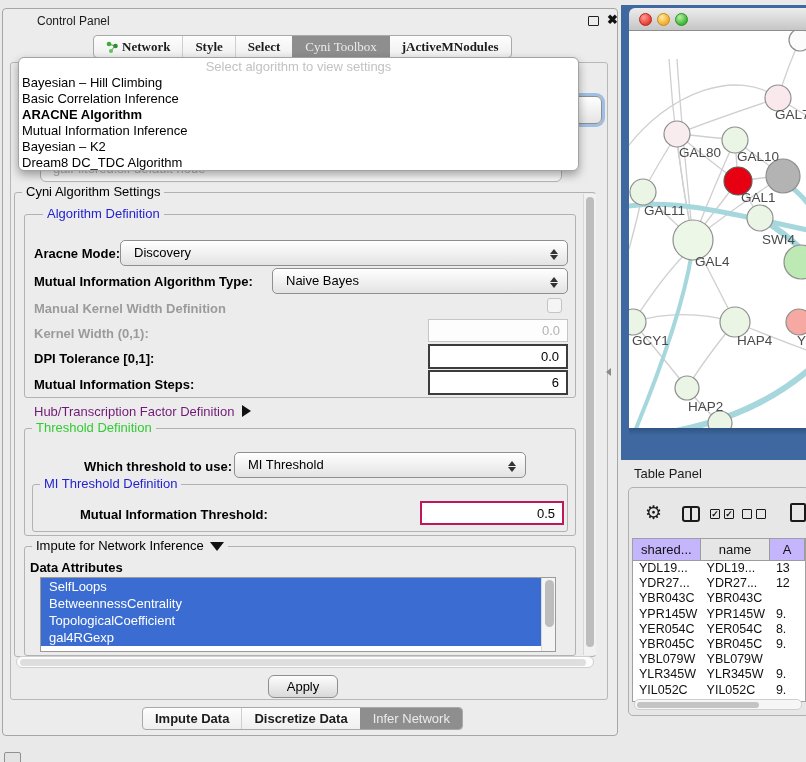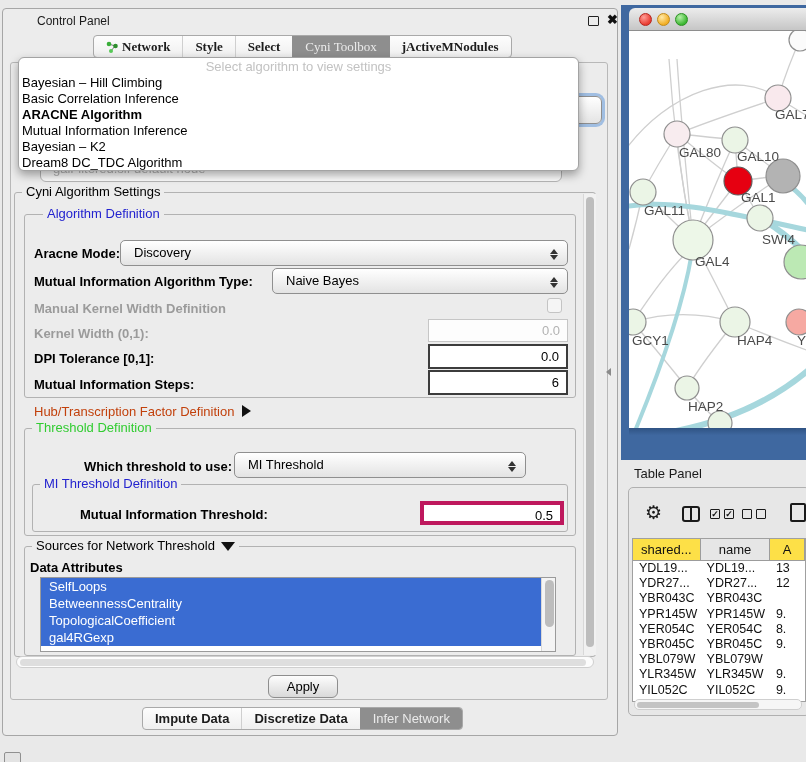--- a/index.html
+++ b/index.html
@@ -49,21 +49,21 @@
   .lbl-dis { font-weight:bold; color:#9b9b9b; white-space:nowrap; }
 
   .combo { border:1px solid #8f8f8f; border-radius:5px; background:linear-gradient(#ffffff,#e3e3e3); line-height:24px; padding-left:13px; color:#000; }
   .stepper { position:absolute; right:9px; top:5px; width:9px; height:16px; display:flex; flex-direction:column; align-items:center; justify-content:center; gap:1px; }
   .stepper .up { width:0; height:0; border-left:4px solid transparent; border-right:4px solid transparent; border-bottom:5px solid #333; }
   .stepper .dn { width:0; height:0; border-left:4px solid transparent; border-right:4px solid transparent; border-top:5px solid #333; }
 
   .field { background:#fff; text-align:right; padding-right:7px; color:#000; }
   .field-dis { background:#fdfdfd; border:1px solid #c6c6c6; color:#b2b2b2; }
   .field-dark { border:2px solid #3c3c3c; }
-  .field-norm { border:4px solid #be185d; }
+  .field-norm { border:2px solid #be185d; }
 
   #manual-kernel-check { left:547px; top:298px; width:15px; height:15px; border:1px solid #c4c4c4; border-radius:3px; background:#f5f5f5; }
 
   .tri-right { display:inline-block; width:0; height:0; border-top:6px solid transparent; border-bottom:6px solid transparent; border-left:9px solid #111; margin-left:8px; vertical-align:-1px; }
   .tri-down { display:inline-block; width:0; height:0; border-left:7px solid transparent; border-right:7px solid transparent; border-top:9px solid #111; margin-left:6px; vertical-align:-1px; }
 
   
   #attr-list { left:40px; top:577px; width:516px; height:75px; background:#fff; border:1px solid #9a9a9a; overflow:hidden; }
   .attr-item { height:17px; line-height:17px; padding-left:8px; background:#3a6cd2; color:#fff; width:500px; }
 
@@ -96,21 +96,21 @@
   .tb-icon { position:absolute; top:505px; color:#1a1a1a; }
   #icon-gear { left:645px; font-family:"DejaVu Sans", sans-serif; font-size:19px; top:501px; }
   #icon-columns { left:682px; top:506px; width:18px; height:16px; border:2px solid #1a1a1a; border-radius:3px; }
   #icon-columns div { position:absolute; left:6px; top:0; width:2px; height:12px; background:#1a1a1a; }
   .chk { position:absolute; top:509px; width:10px; height:10px; border:1.5px solid #1a1a1a; border-radius:1px; font-size:9px; line-height:9px; text-align:center; font-weight:bold; }
   #icon-doc { left:790px; top:503px; width:16px; height:19px; border:2px solid #1a1a1a; border-radius:2px; }
 
   #table-area { left:632px; top:538px; width:174px; height:164px; background:#fff; border:1px solid #a0a0a0; overflow:hidden; }
   #table-header { display:flex; height:22px; border-bottom:1px solid #9c9c9c; }
   .th { line-height:21px; text-align:center; border-right:1px solid #9c9c9c; overflow:hidden; white-space:nowrap; }
-  .th.hl { background:#fde047;text-align:center; }
+  .th.hl { background:#c4b5fd;text-align:center; }
   .th.plain { background:#e6e6e6; }
   .tr { display:flex; height:15.2px; }
   .td { line-height:15px; padding-left:6px; overflow:hidden; white-space:nowrap; font-size:12.5px; }
   #table-hscroll { left:634px; top:699px; width:168px; height:11px; background:#f6f6f6; border:1px solid #cfcfcf; border-radius:5px; }
   #table-hscroll div { position:absolute; left:2px; top:1.5px; width:122px; height:6.5px; background:#c4c4c4; border-radius:3px; }
 
   svg text { font-family:"Liberation Sans", sans-serif; font-size:13.5px; fill:#4a4a4a; }
   .net-icon-svg { display:inline-block; }
 </style>
 </head>
@@ -197,21 +197,21 @@
 
 <div class="abs lbl-dis" style="left:34px;top:326px;">Kernel Width (0,1):</div>
 <div class="abs field field-dis" style="left:428px;top:319px;width:140px;height:23px;line-height:21px;">0.0</div>
 
 <div class="abs lbl" style="left:34px;top:351px;">DPI Tolerance [0,1]:</div>
 <div class="abs field field-dark" style="left:428px;top:344px;width:140px;height:25px;line-height:21px;">0.0</div>
 
 <div class="abs lbl" style="left:34px;top:377px;">Mutual Information Steps:</div>
 <div class="abs field field-dark" style="left:428px;top:370px;width:140px;height:25px;line-height:21px;">6</div>
 
-<div class="abs" style="left:34px;top:404px;color:#c2410c;">
+<div class="abs" style="left:34px;top:404px;color:#701a75;">
   <span>Hub/Transcription Factor Definition</span><span class="tri-right"></span>
 </div>
 
 <div class="abs groupbox" style="left:24px;top:428px;width:552px;height:108px;"></div>
 <div class="grouptitle gt-green" style="left:32px;top:421px;">Threshold Definition</div>
 
 <div class="abs lbl" style="left:84px;top:459px;">Which threshold to use:</div>
 <div class="abs combo" style="left:234px;top:452px;width:292px;height:26px;">
   <span>MI Threshold</span>
   <span class="stepper">
@@ -220,21 +220,21 @@
     </span>
 </div>
 
 <div class="abs groupbox" style="left:32px;top:484px;width:536px;height:48px;"></div>
 <div class="grouptitle gt-blue" style="left:40px;top:477px;">MI Threshold Definition</div>
 
 <div class="abs lbl" style="left:44px;top:507px;padding-left:36px;">Mutual Information Threshold:</div>
 <div class="abs field field-norm" style="left:420px;top:501px;width:144px;height:24px;line-height:22px;">0.5</div>
 
 <div class="abs groupbox" style="left:24px;top:546px;width:552px;height:110px;"></div>
-<div class="grouptitle gt-black" style="left:32px;top:539px;"><span>Sources for Network Threshold</span><span class="tri-down"></span></div>
+<div class="grouptitle gt-black" style="left:32px;top:539px;"><span>Impute for Network Inference</span><span class="tri-down"></span></div>
 
 <div class="abs lbl" style="left:30px;top:560px;">Data Attributes</div>
 <div class="abs" id="attr-list">
     <div class="attr-item">SelfLoops</div>
     <div class="attr-item">BetweennessCentrality</div>
     <div class="attr-item">TopologicalCoefficient</div>
     <div class="attr-item">gal4RGexp</div>
   </div>
 <div class="abs sb-track-v" style="left:541px;top:578px;width:14px;height:73px;background:#f4f4f4;">
   <div class="sb-thumb" style="position:absolute;left:2.5px;top:2px;width:9px;height:47px;"></div>

